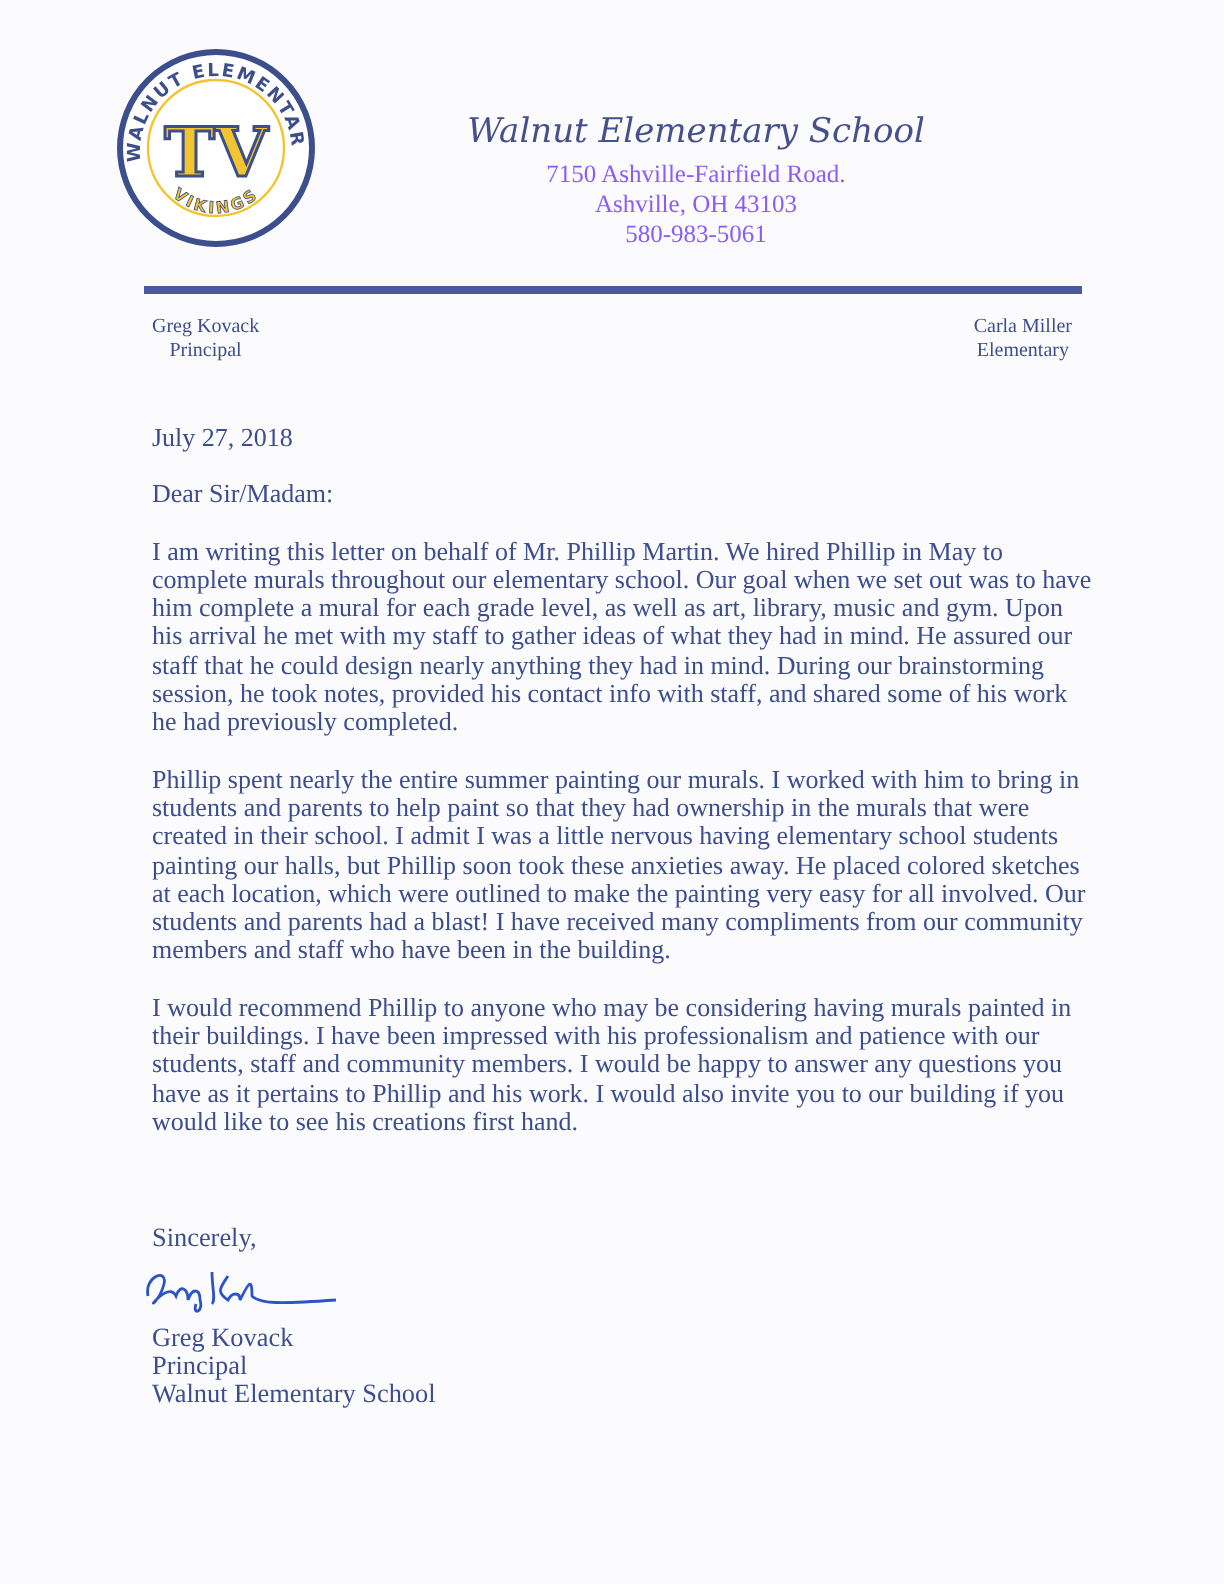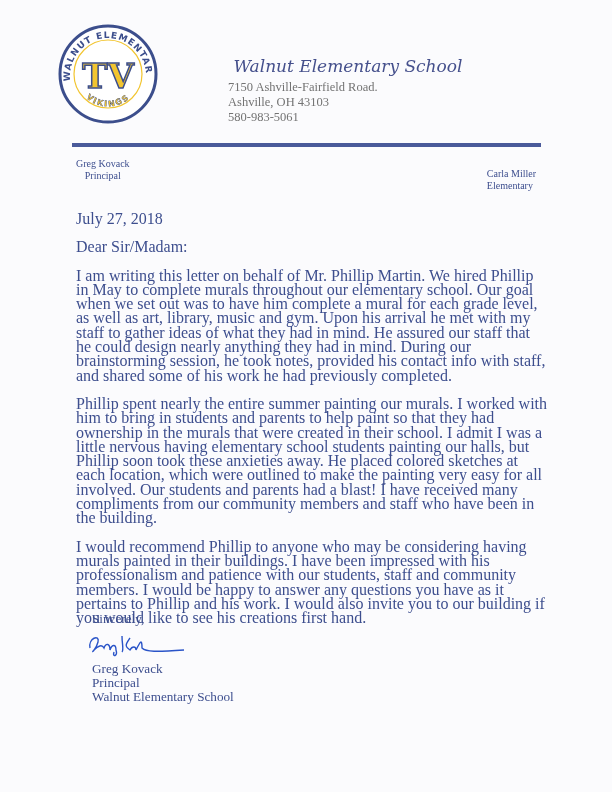--- a/index.html
+++ b/index.html
@@ -5,28 +5,28 @@
   html, body { margin: 0; padding: 0; }
   body {
     width: 612px; height: 792px; background: #fbfbfd; position: relative; overflow: hidden;
     font-family: "Liberation Serif", serif; color: #3d4e8e;
   }
   .logo { position: absolute; left: 58px; top: 24px; width: 100px; height: 100px; }
   .school-name {
     position: absolute; left: 228px; top: 56px; width: 240px; text-align: center;
     font-family: "DejaVu Serif", serif; font-style: italic; font-size: 17px; color: #45508c;
   }
-  .addr { position: absolute; left: 228px; top: 80px; width: 240px; text-align: left; font-size: 12.5px; line-height: 15px; color: #737373; }
+  .addr { position: absolute; left: 228px; top: 80px; width: 240px; text-align: center; font-size: 12.5px; line-height: 15px; color: #8b5cf6; }
   .rule { position: absolute; left: 72px; top: 143px; width: 469px; height: 4px; background: #4a5a9a; }
   .staff-left { position: absolute; left: 76px; top: 158px; text-align: center; font-size: 10px; line-height: 12px; }
-  .staff-right { position: absolute; right: 76px; top: 168px; text-align: left; font-size: 10px; line-height: 12px; }
-  .body-text { position: absolute; left: 76px; top: 212px; width: 472px; font-size: 16px; line-height: 14.3px; }
+  .staff-right { position: absolute; right: 76px; top: 158px; text-align: center; font-size: 10px; line-height: 12px; }
+  .body-text { position: absolute; left: 76px; top: 212px; width: 472px; font-size: 13px; line-height: 14.3px; }
   .body-text p { margin: 0 0 14px 0; }
   .date { margin-bottom: 14px; }
-  .sig { position: absolute; left: 76px; top: 612px; font-size: 13.2px; line-height: 14.3px; margin-left: 16px; }
+  .sig { position: absolute; left: 76px; top: 612px; font-size: 13.2px; line-height: 14.3px; }
   .sig-mark { height: 30px; margin: 2px 0 0 -6px; }
 </style>
 </head>
 <body>
 
 <svg class="logo" viewBox="0 0 100 100">
   <circle cx="50" cy="50" r="48" fill="#fff" stroke="#3c4e8c" stroke-width="3"></circle>
   <circle cx="50" cy="50" r="34" fill="none" stroke="#f2c530" stroke-width="1.2"></circle>
   <defs>
       <path id="ringTop" d="M 12 52 A 38 38 0 0 1 88 52"></path>

